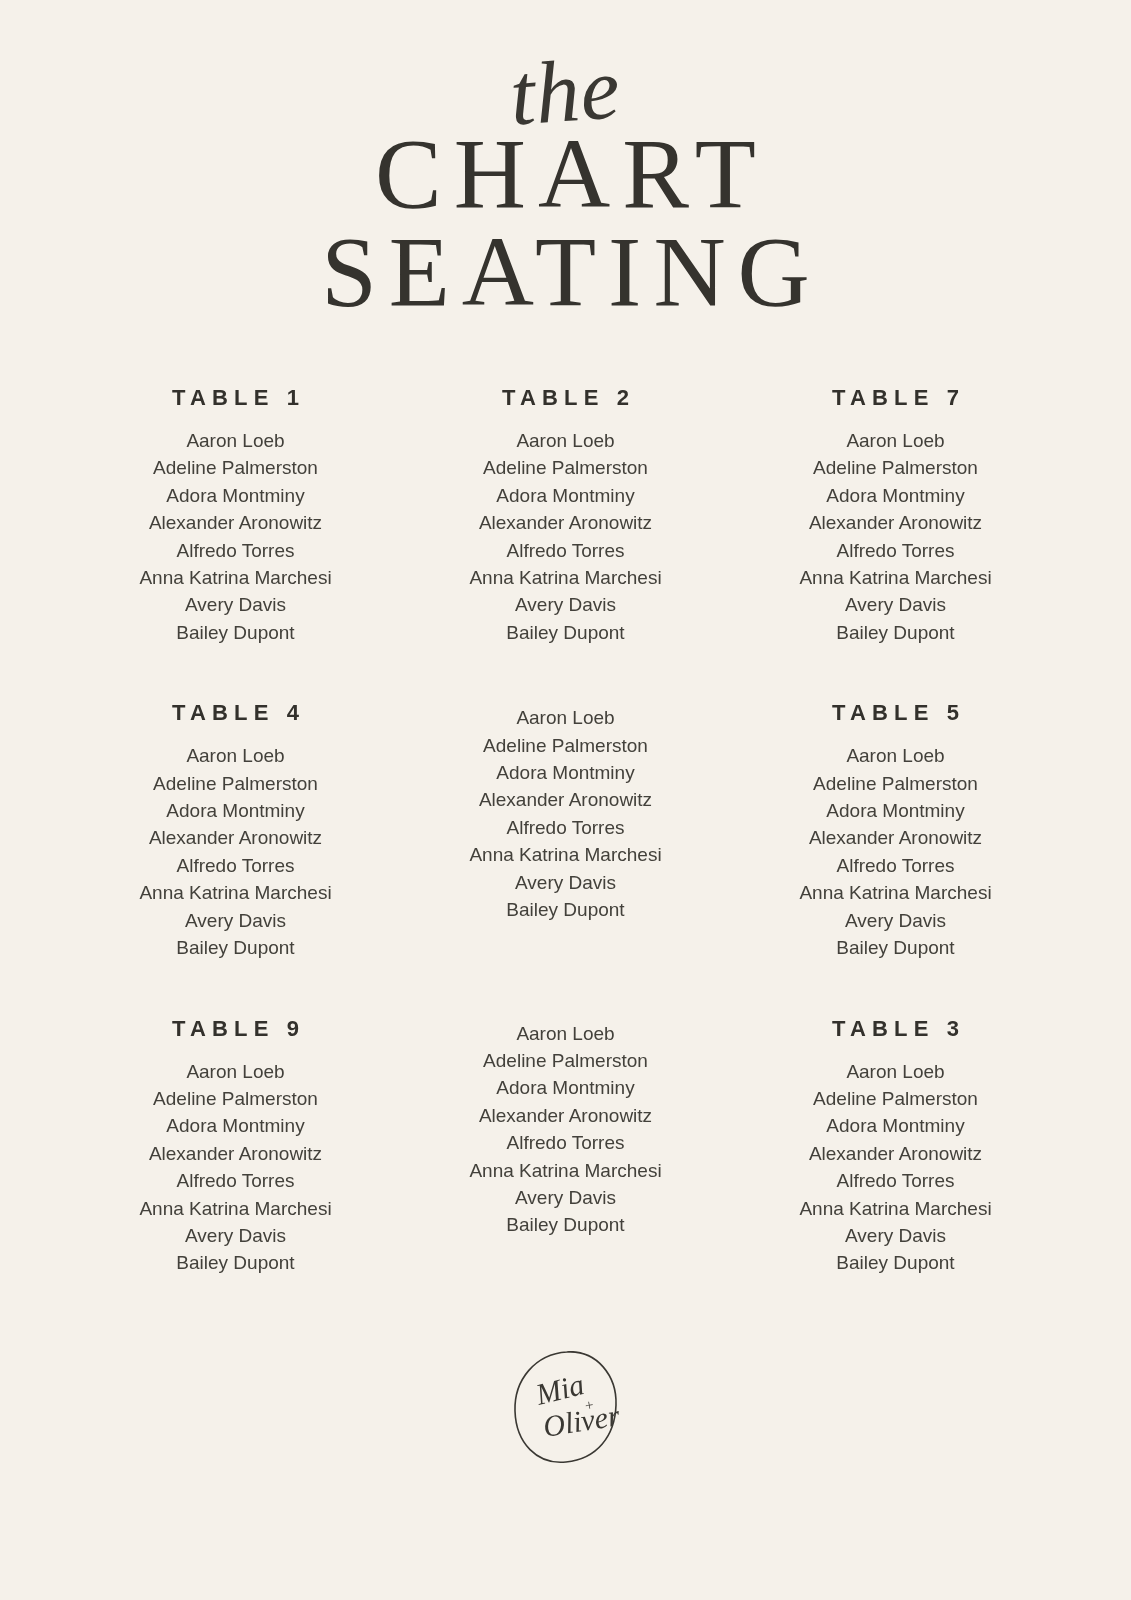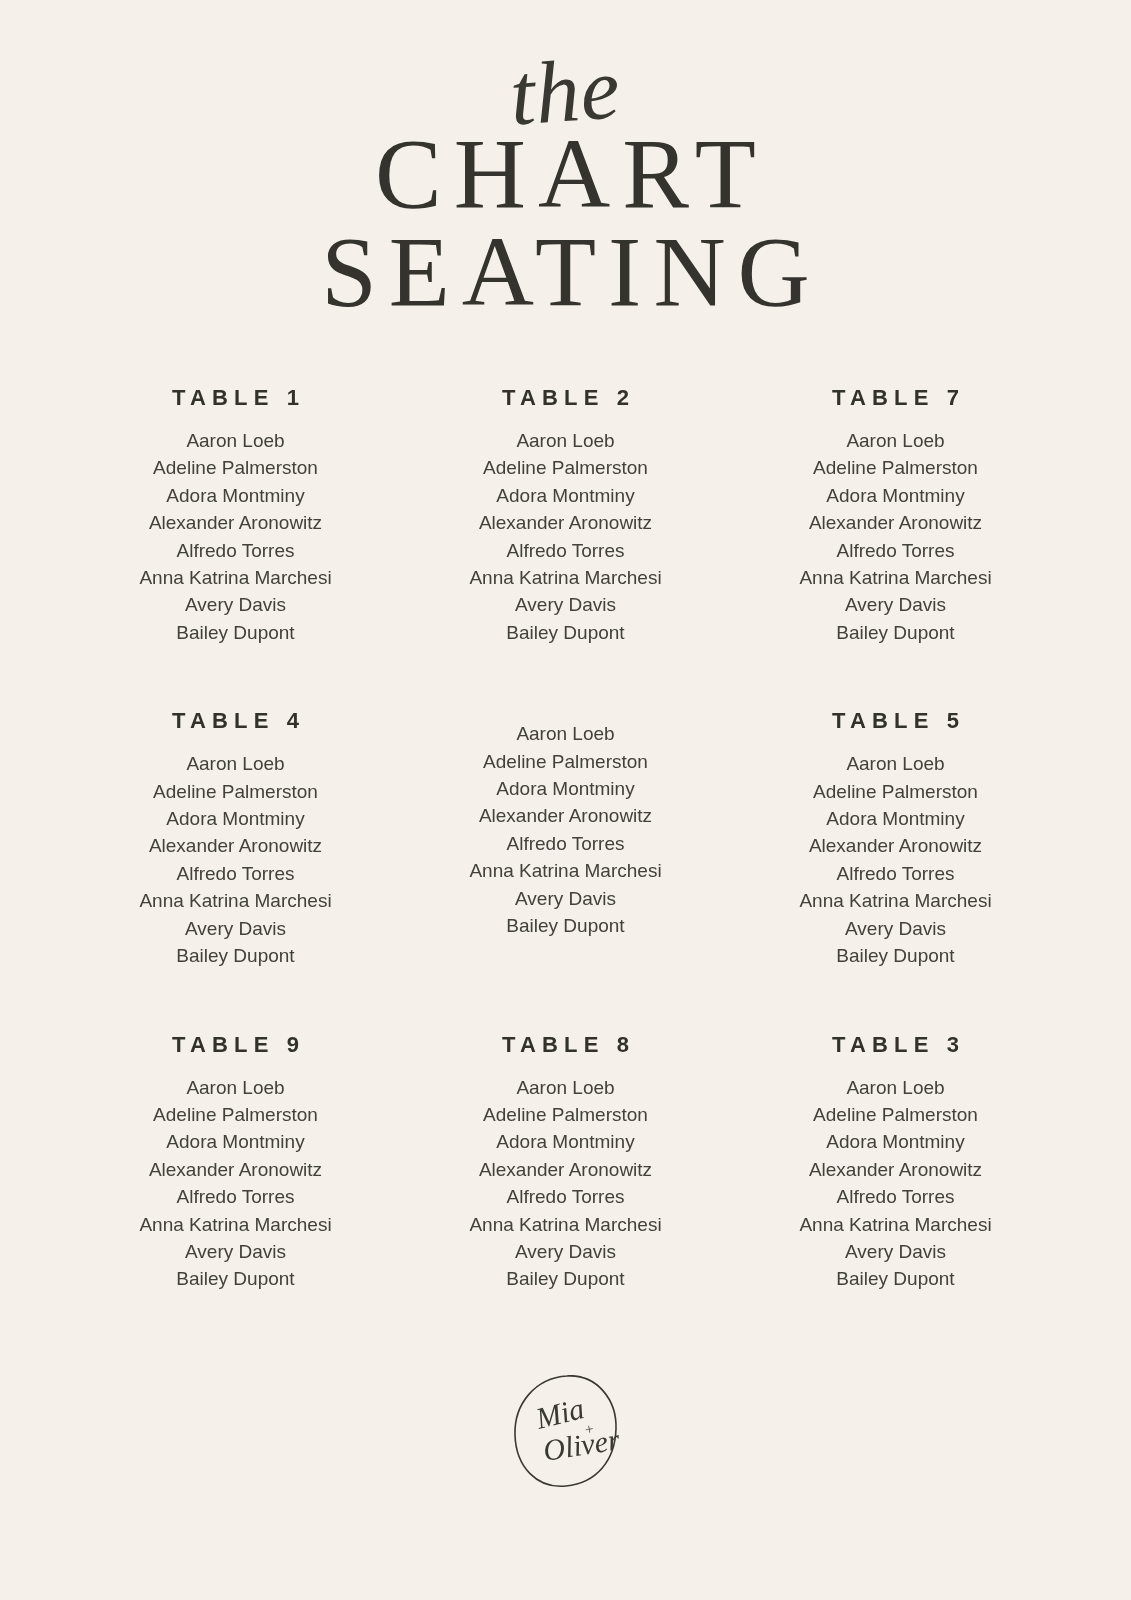--- a/index.html
+++ b/index.html
@@ -64,21 +64,21 @@
   .table-title {
     margin: 0 0 16px 0;
     font-size: 22px;
     font-weight: 700;
     letter-spacing: 0.28em;
     margin-right: -0.28em;
     color: #33312c;
   }
   .guest-list {
     list-style: none;
-    margin: 12px;
+    margin: 4px;
     padding: 0;
   }
   .guest-name {
     font-size: 19px;
     line-height: 27.4px;
     font-weight: 400;
     color: #43413b;
   }
   
   .footer-logo {
@@ -190,21 +190,20 @@
           <li class="guest-name">Adeline Palmerston</li>
           <li class="guest-name">Adora Montminy</li>
           <li class="guest-name">Alexander Aronowitz</li>
           <li class="guest-name">Alfredo Torres</li>
           <li class="guest-name">Anna Katrina Marchesi</li>
           <li class="guest-name">Avery Davis</li>
           <li class="guest-name">Bailey Dupont</li>
         </ul>
       </div>
       <div class="table-card">
-        <h2 class="table-title">TABLE 8</h2>
         <ul class="guest-list">
           <li class="guest-name">Aaron Loeb</li>
           <li class="guest-name">Adeline Palmerston</li>
           <li class="guest-name">Adora Montminy</li>
           <li class="guest-name">Alexander Aronowitz</li>
           <li class="guest-name">Alfredo Torres</li>
           <li class="guest-name">Anna Katrina Marchesi</li>
           <li class="guest-name">Avery Davis</li>
           <li class="guest-name">Bailey Dupont</li>
         </ul>

